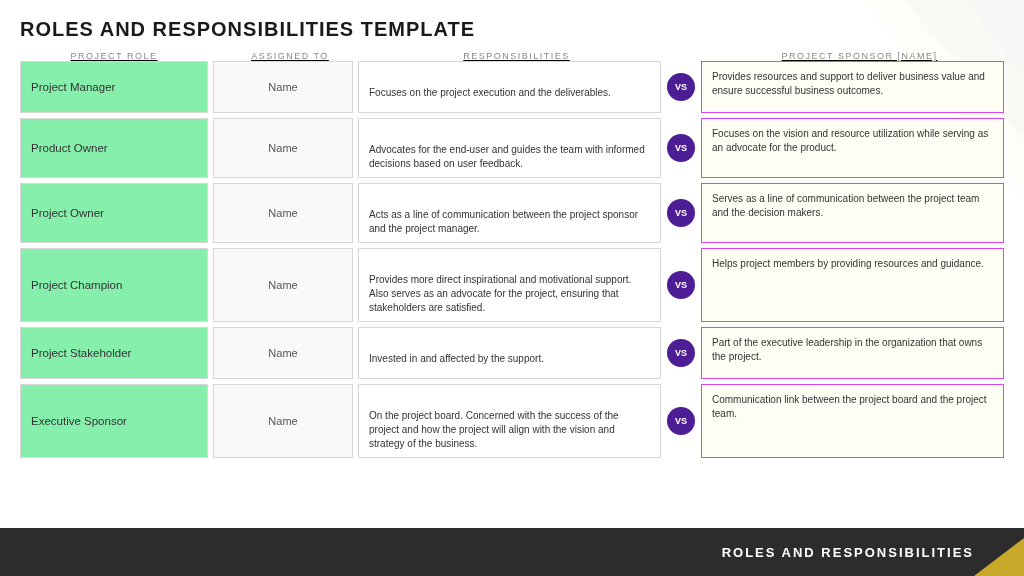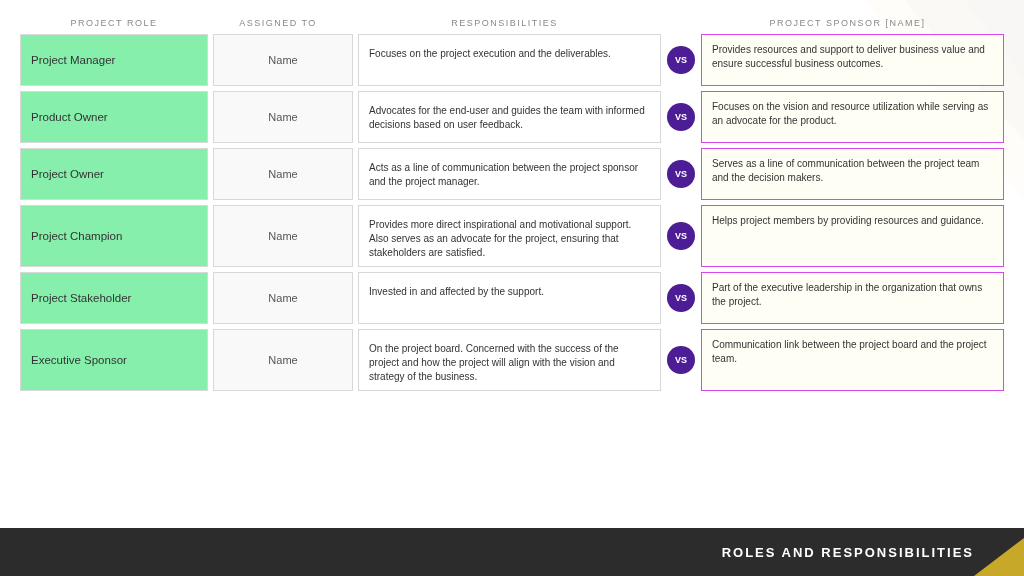--- a/index.html
+++ b/index.html
@@ -31,23 +31,24 @@
       font-weight: 900;
       color: #1a1a1a;
       letter-spacing: 1px;
       margin-bottom: 10px;
       text-transform: uppercase;
     }
 
     .column-headers {
       display: grid;
       grid-template-columns: 188px 140px 1fr 30px 1fr;
-      gap: 0;
-      margin-bottom: 6px;
+      gap: 12px;
+      margin-bottom: 0;
       padding: 0 0 0 0;
+      text-decoration: underline;
     }
 
     .col-header {
       font-size: 9px;
       color: #888;
       letter-spacing: 1.5px;
       text-transform: uppercase;
       text-align: center;
       padding: 0 4px;
     }
@@ -93,21 +94,21 @@
       justify-content: center;
     }
 
     .cell-responsibility {
       background: #fff;
       border: 1px solid #d8d8d8;
       font-size: 10px;
       color: #333;
       line-height: 1.4;
       align-items: flex-start;
-      padding-top: 12px;
+      padding-top: 24px;
     }
 
     .vs-badge {
       background: #4c1d95;
       color: white;
       font-size: 9px;
       font-weight: bold;
       width: 28px;
       height: 28px;
       border-radius: 50%;
@@ -184,20 +185,21 @@
 <div class="main-container">
 
   <svg class="bg-svg" width="320" height="220" viewBox="0 0 320 220">
     <polygon points="200,0 320,0 320,140" fill="#b0b0b0" opacity="0.4"></polygon>
     <polygon points="260,0 320,0 320,80" fill="#d0d0d0" opacity="0.5"></polygon>
     <polygon points="160,0 320,0 320,200" fill="#c8a828" opacity="0.15"></polygon>
   </svg>
 
   <div class="content-area">
 
+    <h1 class="page-title">ROLES AND RESPONSIBILITIES TEMPLATE</h1>
 
     <div class="column-headers">
       <div class="col-header">PROJECT ROLE</div>
       <div class="col-header">ASSIGNED TO</div>
       <div class="col-header">RESPONSIBILITIES</div>
       <div class="col-header"></div>
       <div class="col-header">PROJECT SPONSOR [NAME]</div>
     </div>
 
     <div class="rows-container" id="rows-container">

